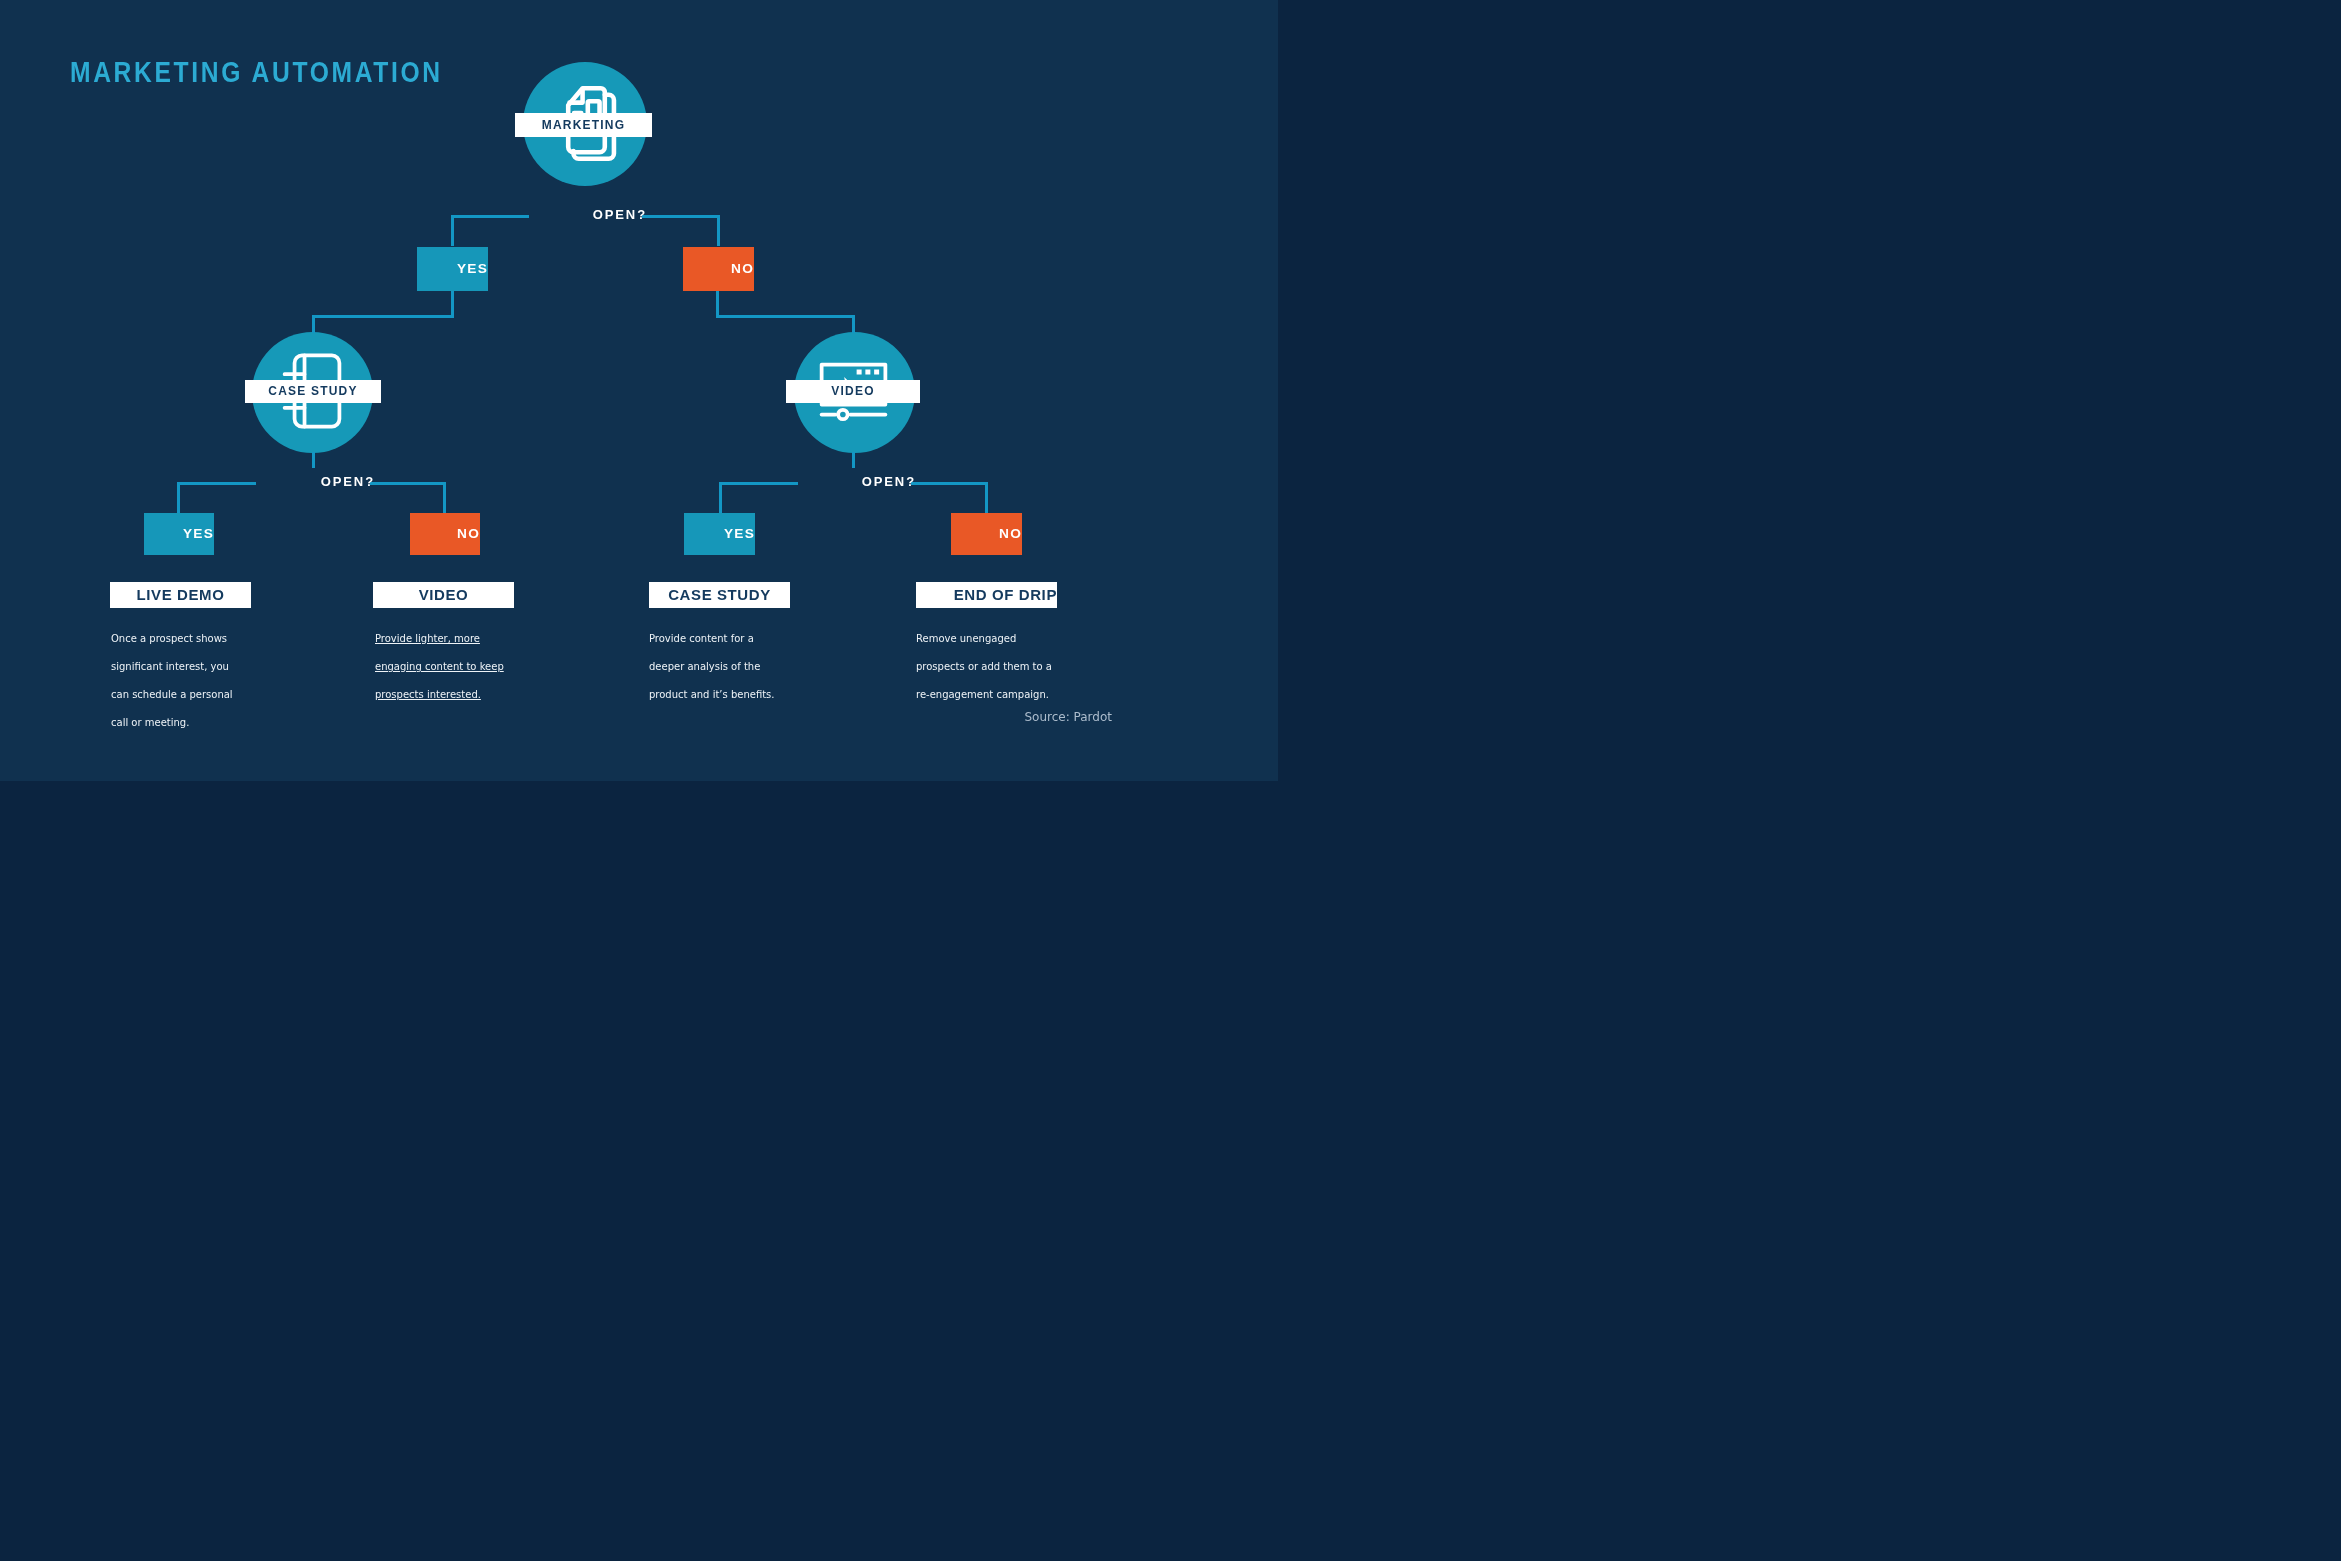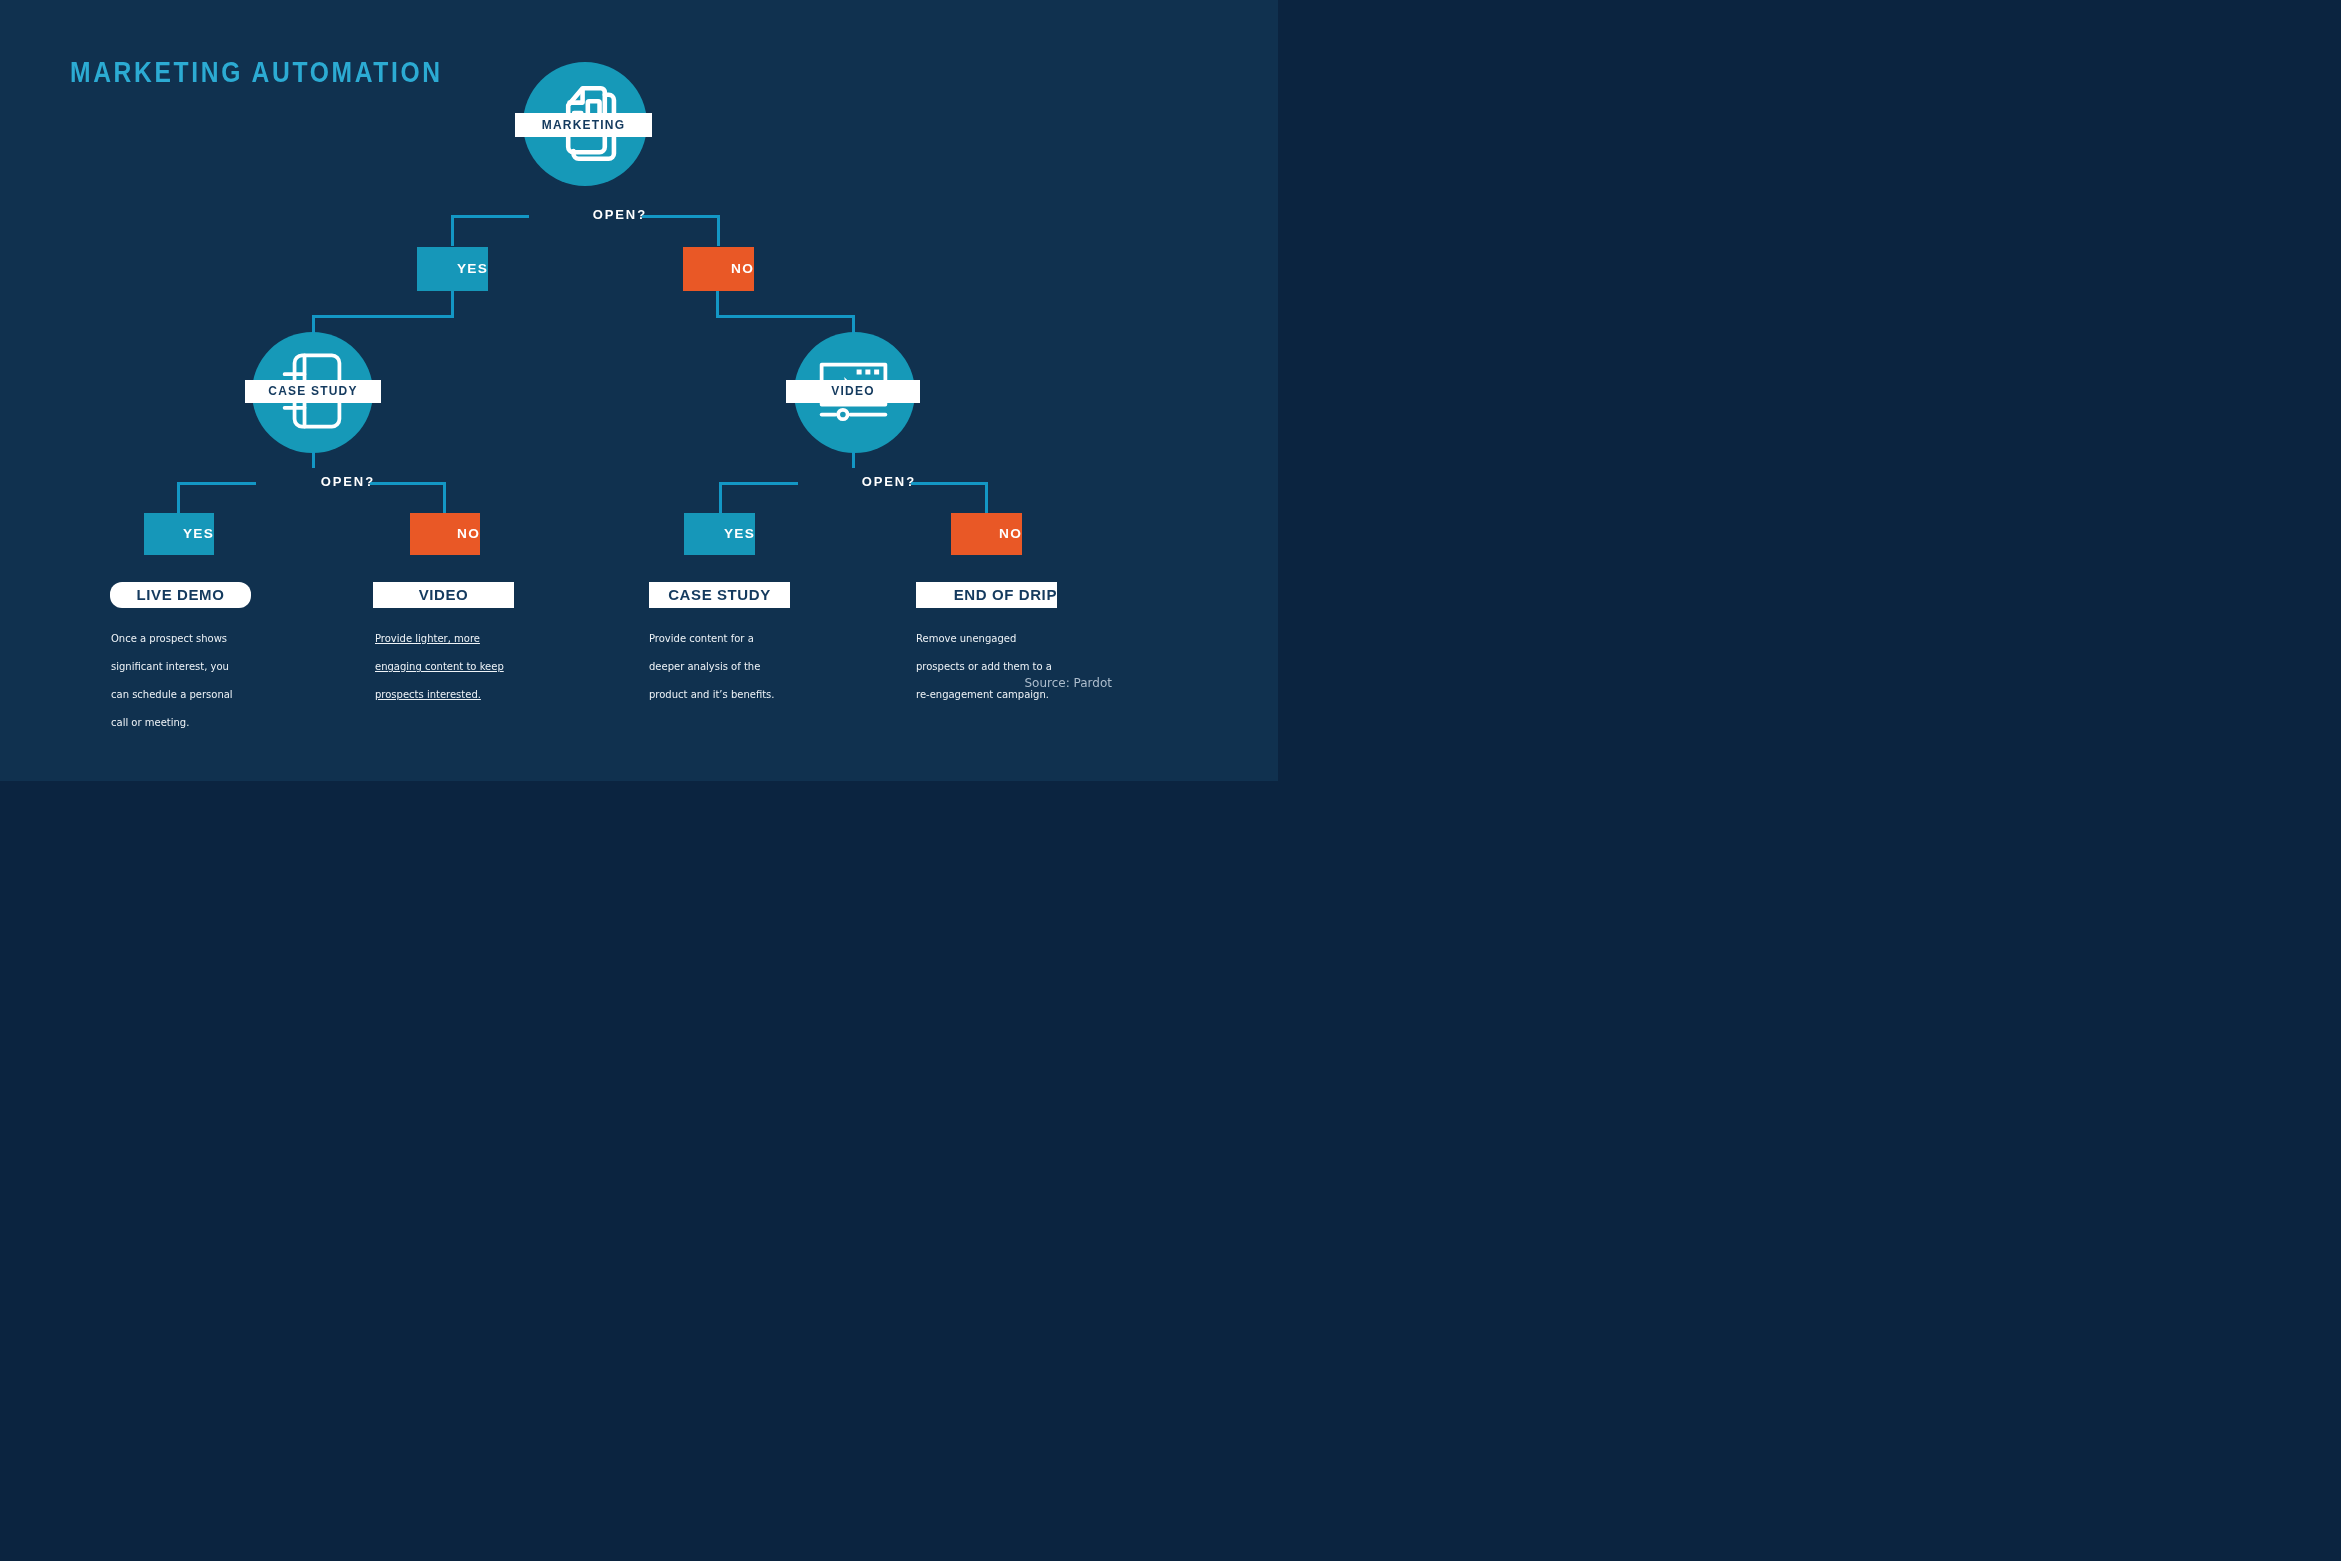--- a/index.html
+++ b/index.html
@@ -120,35 +120,35 @@
   <div class="answer no" style="left:410px;top:513px;width:70px;height:42px;line-height:42px;">NO</div>
 
   <div class="question" style="left:791px;top:473px;">OPEN?</div>
   <div class="hline" style="left:719px;top:482px;width:79px;height:2.5px;"></div>
   <div class="vline" style="left:719px;top:482px;width:2.5px;height:31px;"></div>
   <div class="hline" style="left:911px;top:482px;width:76px;height:2.5px;"></div>
   <div class="vline" style="left:985px;top:482px;width:2.5px;height:31px;"></div>
   <div class="answer yes" style="left:684px;top:513px;width:71px;height:42px;line-height:42px;">YES</div>
   <div class="answer no" style="left:951px;top:513px;width:71px;height:42px;line-height:42px;">NO</div>
 
-  <div class="outcome-bar" style="left:110px;width:141px;top:582px;border-radius:12px;">LIVE DEMO</div>
+  <div class="outcome-bar" style="left:110px;width:141px;top:582px;">LIVE DEMO</div>
   <div class="outcome-bar" style="left:373px;width:141px;top:582px;">VIDEO</div>
   <div class="outcome-bar" style="left:649px;width:141px;top:582px;">CASE STUDY</div>
   <div class="outcome-bar" style="left:916px;width:141px;top:582px;text-align:right;">END OF DRIP</div>
 
   <div class="desc" style="left:111px;top:625px;width:169px;">Once a prospect shows
 significant interest, you
 can schedule a personal
 call or meeting.</div>
   <div class="desc" style="left:375px;top:625px;width:169px;text-decoration:underline;">Provide lighter, more
 engaging content to keep
 prospects interested.</div>
   <div class="desc" style="left:649px;top:625px;width:175px;">Provide content for a
 deeper analysis of the
 product and it’s benefits.</div>
   <div class="desc" style="left:916px;top:625px;width:181px;">Remove unengaged
 prospects or add them to a
 re-engagement campaign.</div>
 
-  <div class="source" style="left:962px;top:676px;width:150px;">Source: Pardot</div>
+  <div class="source" style="left:962px;top:710px;width:150px;">Source: Pardot</div>
 
 </div>
 
 
 </body></html>

